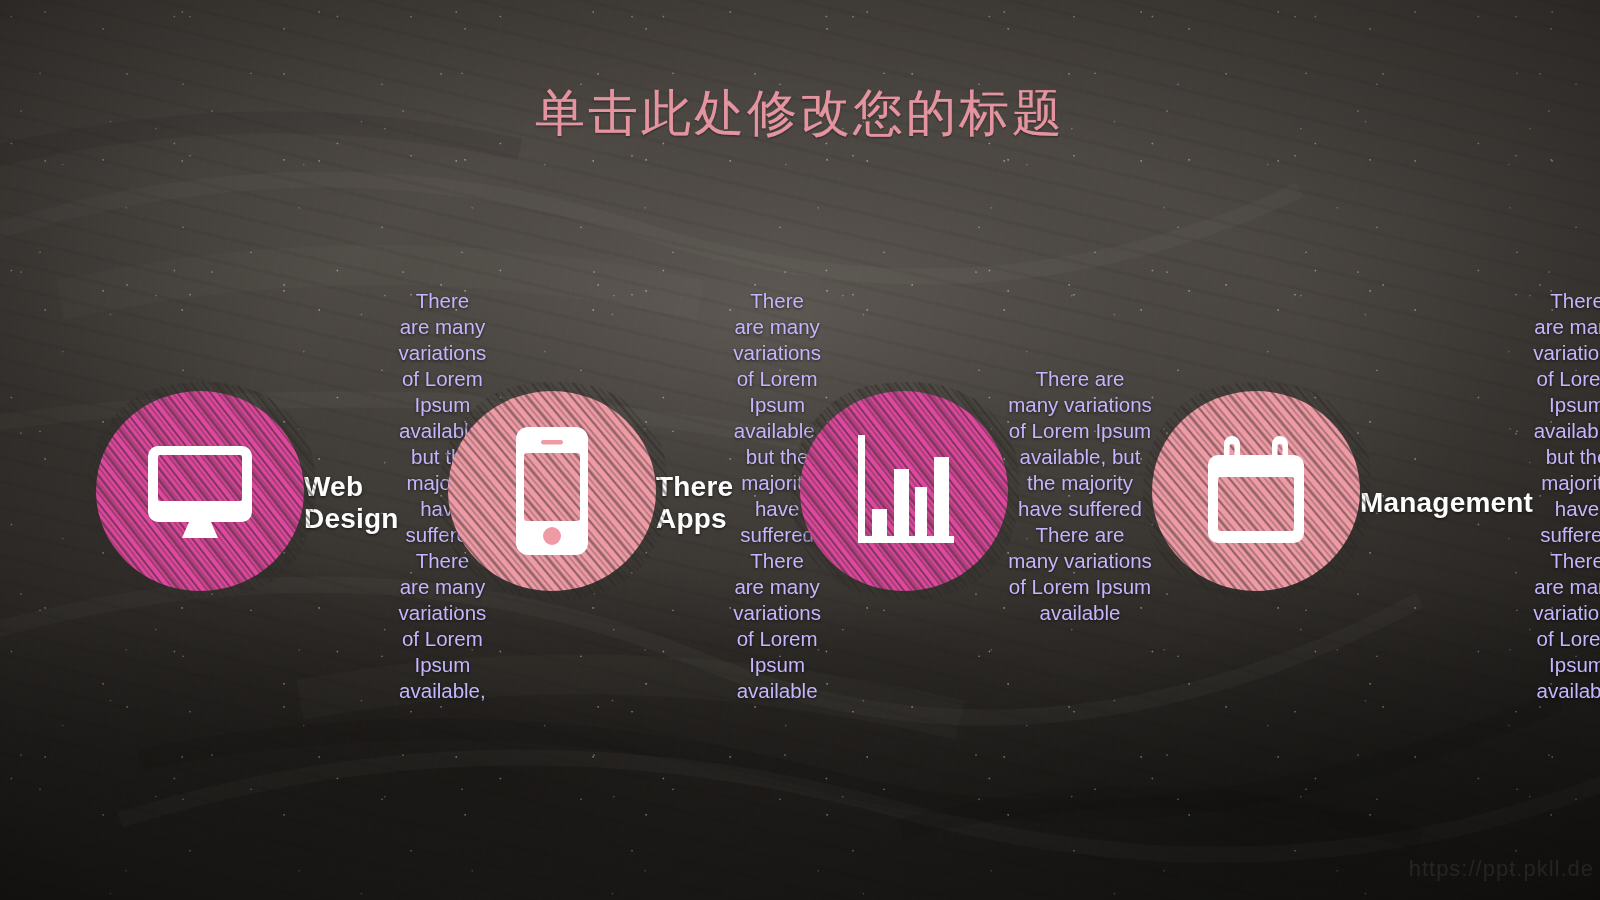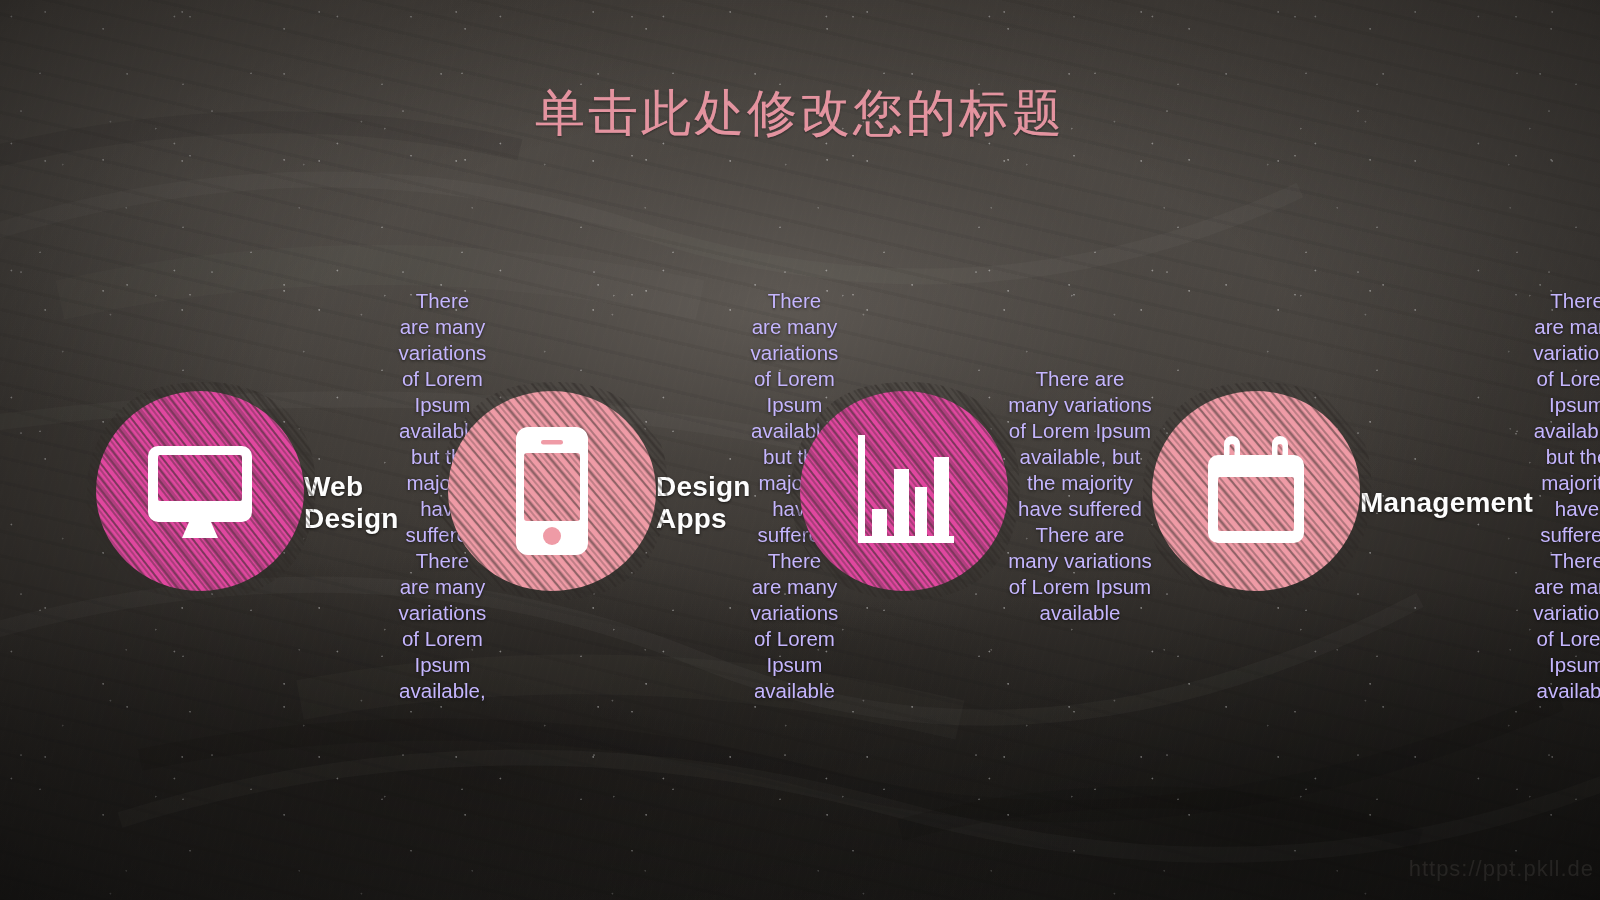--- a/index.html
+++ b/index.html
@@ -254,21 +254,21 @@
           </g>
 
           <g fill="#ffffff">
             <path d="M80,36 h48 a12,12 0 0 1 12,12 v104 a12,12 0 0 1 -12,12 h-48 a12,12 0 0 1 -12,-12 v-104 a12,12 0 0 1 12,-12 z
                      M79,62 h50 a3,3 0 0 1 3,3 v62 a3,3 0 0 1 -3,3 h-50 a3,3 0 0 1 -3,-3 v-62 a3,3 0 0 1 3,-3 z" fill-rule="evenodd"></path>
             <rect x="93" y="49" width="22" height="4.5" rx="2.25" fill="#ef9ba6"></rect>
             <circle cx="104" cy="145" r="9" fill="#ef9ba6"></circle>
           </g>
         </svg>
       </div>
-      <div class="col-title">Design Apps</div>
+      <div class="col-title">There Apps</div>
       <div class="col-body">There are many variations of Lorem Ipsum available, but the majority have suffered  There are many variations of Lorem Ipsum available</div>
     </div>
 
     <div class="col">
       <div class="circle-wrap">
         <svg viewBox="0 0 208 200">
           <g clip-path="url(#roughCircle)">
             <ellipse cx="104" cy="100" rx="104" ry="100" fill="#e0479f"></ellipse>
             <rect x="-10" y="-10" width="230" height="220" fill="url(#scribble)" opacity="0.62"></rect>
           </g>

